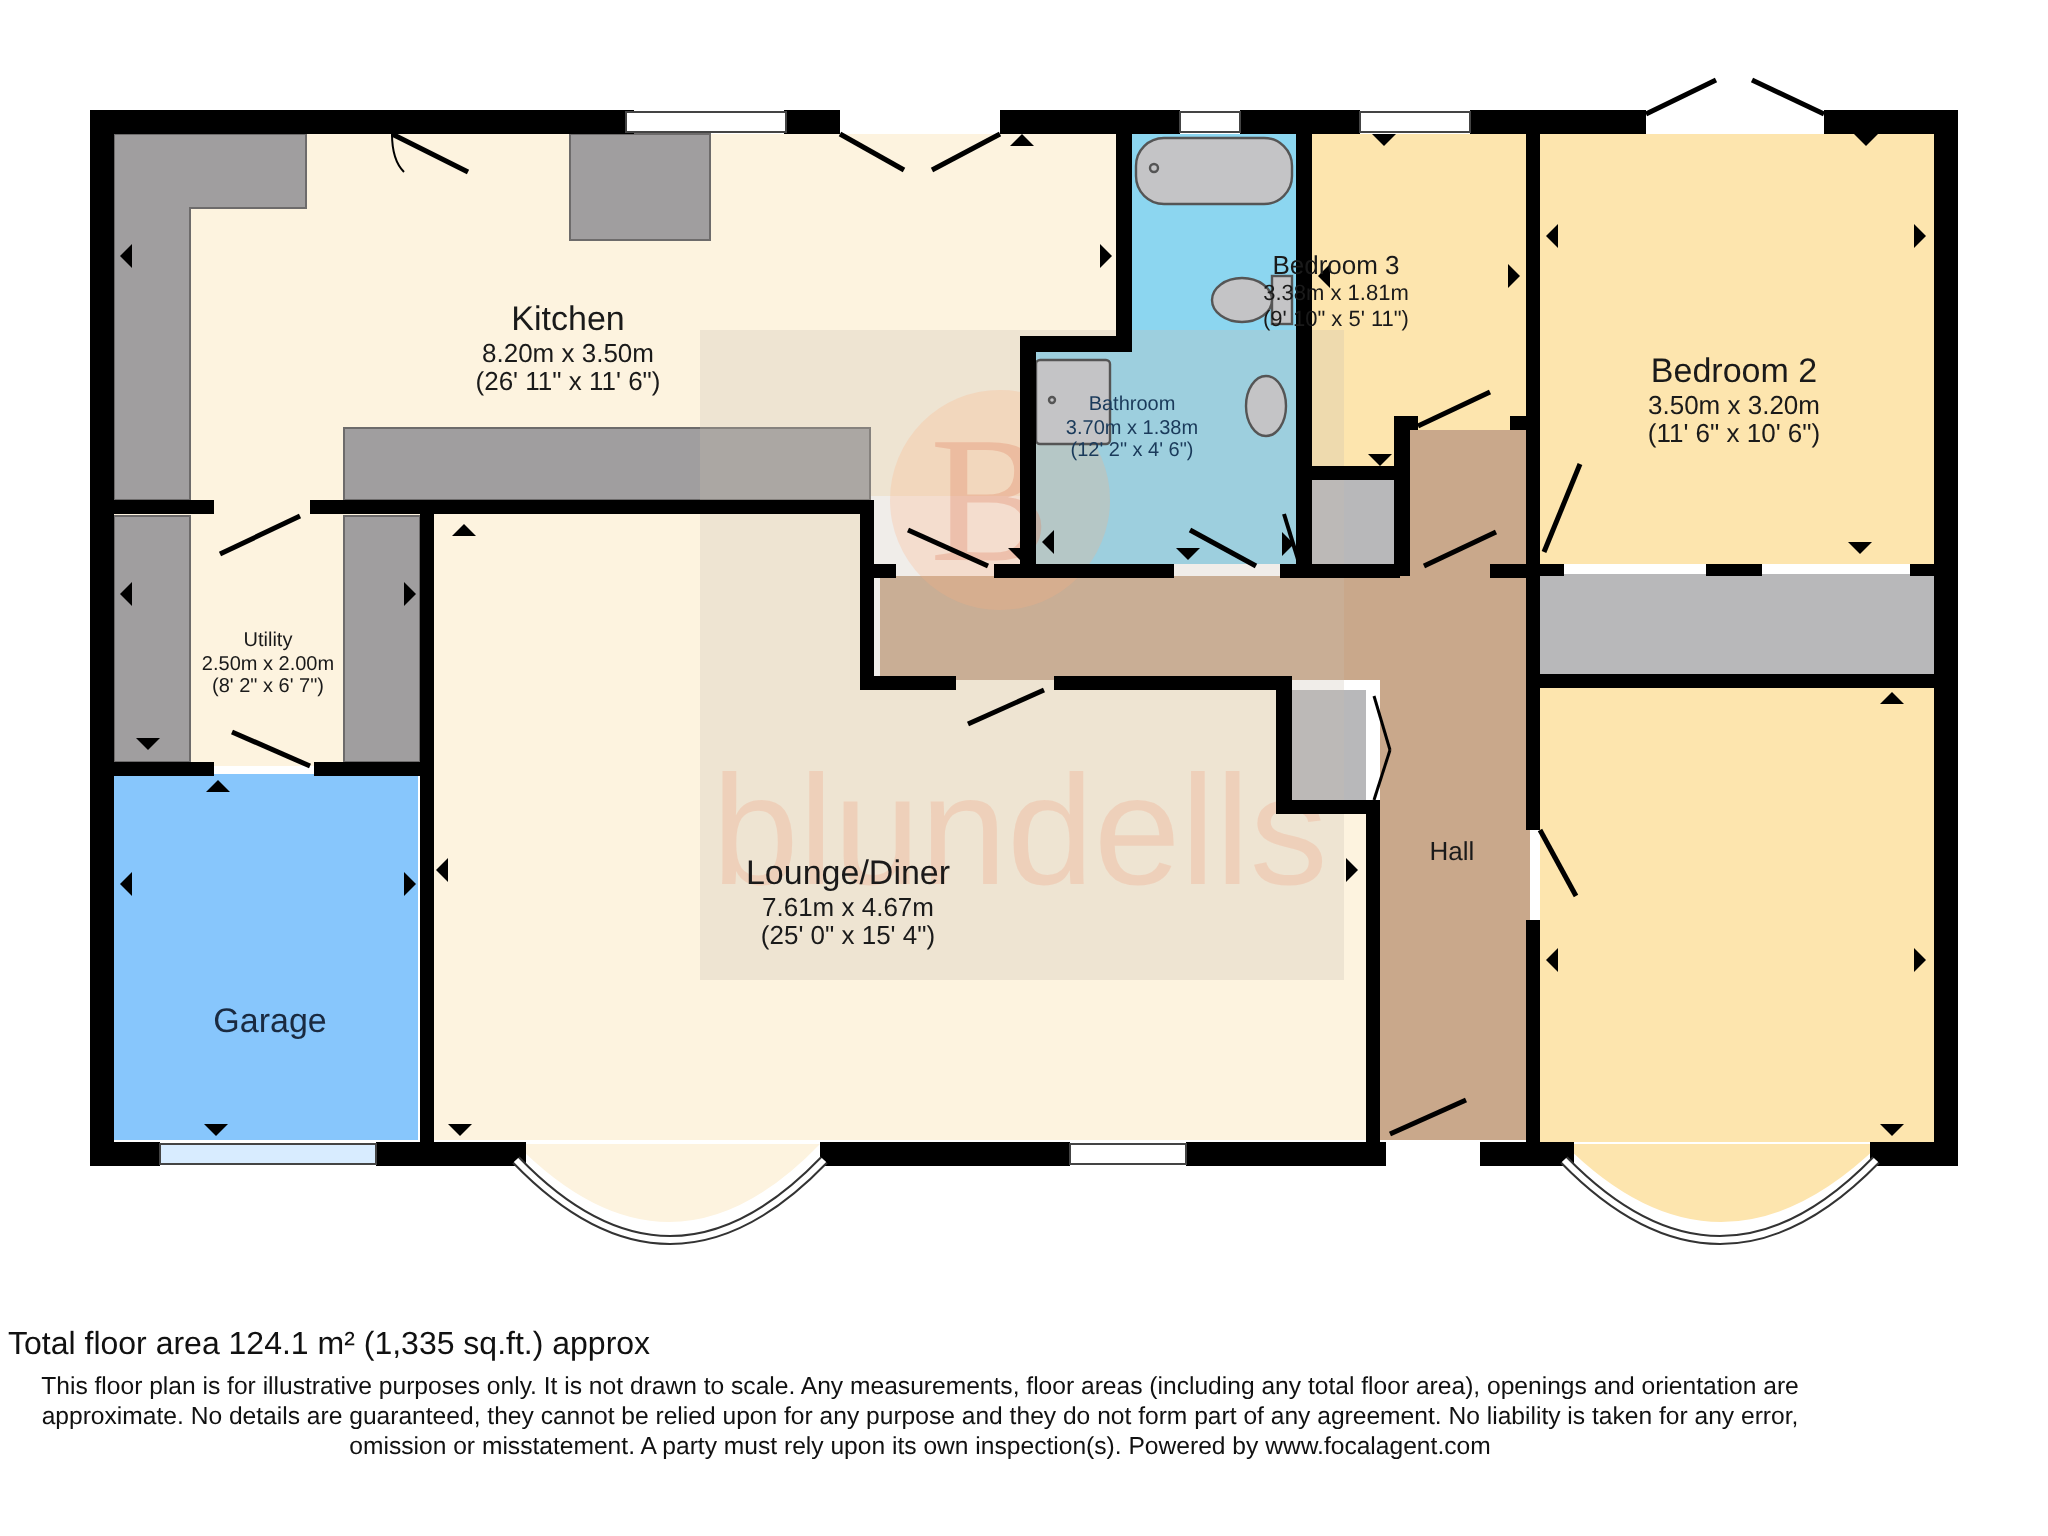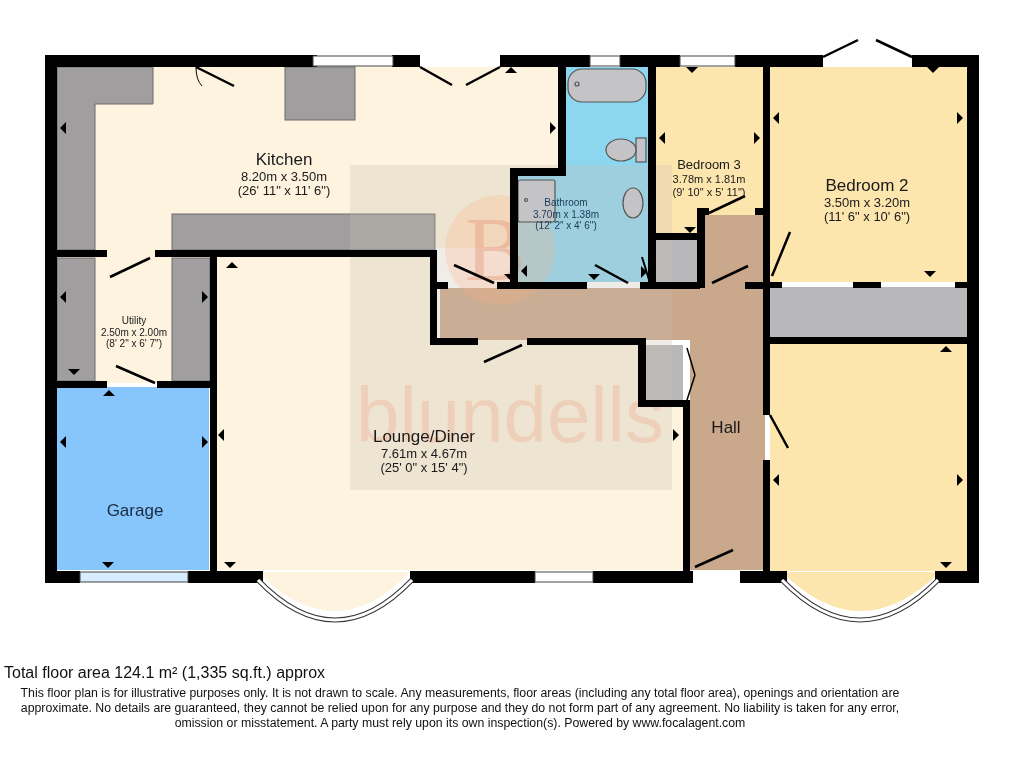--- a/index.html
+++ b/index.html
@@ -7,21 +7,21 @@
   #plan { position:absolute; left:0; top:0; width:1024px; height:650px; }
   .room-label { position:absolute; text-align:center; color:#1a1a1a; font-family:"Liberation Sans", sans-serif; line-height:1.15; white-space:nowrap; transform:translateX(-50%); }
   .room-label .nm { display:block; }
   .room-label .dm { display:block; }
   .lg .nm { font-size:17px; }
   .lg .dm { font-size:13px;text-align:center; }
   .md .nm { font-size:13px; }
   .md .dm { font-size:11px; }
   .sm .nm { font-size:10px; }
   .sm .dm { font-size:10px; }
-  .hall-lbl { position:absolute; font-size:17px; color:#1a1a1a; transform:translateX(-50%); }
+  .hall-lbl { position:absolute; font-size:13px; color:#1a1a1a; transform:translateX(-50%); }
   .garage-lbl { position:absolute; font-size:17px; color:#1a2a40; transform:translateX(-50%);margin-top:34px; }
   #footer { position:absolute; left:0; top:664px; width:1024px; }
   .total { position:absolute; left:4px; top:0; font-size:16px; color:#111; white-space:nowrap; }
   .disclaimer { position:absolute; left:0; top:22px; width:920px; text-align:center; font-size:12.3px; line-height:15px; color:#111; }
 </style>
 </head>
 <body>
 
 <div id="plan">
   <svg width="1024" height="650" viewBox="0 0 1024 650" xmlns="http://www.w3.org/2000/svg">
@@ -218,23 +218,23 @@
     <span class="dm">8.20m x 3.50m</span>
     <span class="dm">(26' 11" x 11' 6")</span>
   </div>
 
   <div class="room-label sm" style="left:566px; top:197px; color:#1a3a5a;">
     <span class="nm">Bathroom</span>
     <span class="dm">3.70m x 1.38m</span>
     <span class="dm">(12' 2" x 4' 6")</span>
   </div>
 
-  <div class="room-label md" style="left:709px; top:126px;margin-top:32px;">
+  <div class="room-label md" style="left:668px; top:126px;">
     <span class="nm">Bedroom 3</span>
-    <span class="dm">3.78m x 1.81m</span>
+    <span class="dm">3.38m x 1.81m</span>
     <span class="dm">(9' 10" x 5' 11")</span>
   </div>
 
   <div class="room-label lg" style="left:867px; top:166px;margin-top:10px;">
     <span class="nm">Bedroom 2</span>
     <span class="dm">3.50m x 3.20m</span>
     <span class="dm">(11' 6" x 10' 6")</span>
   </div>
 
   <div class="room-label sm" style="left:134px; top:315px;">

